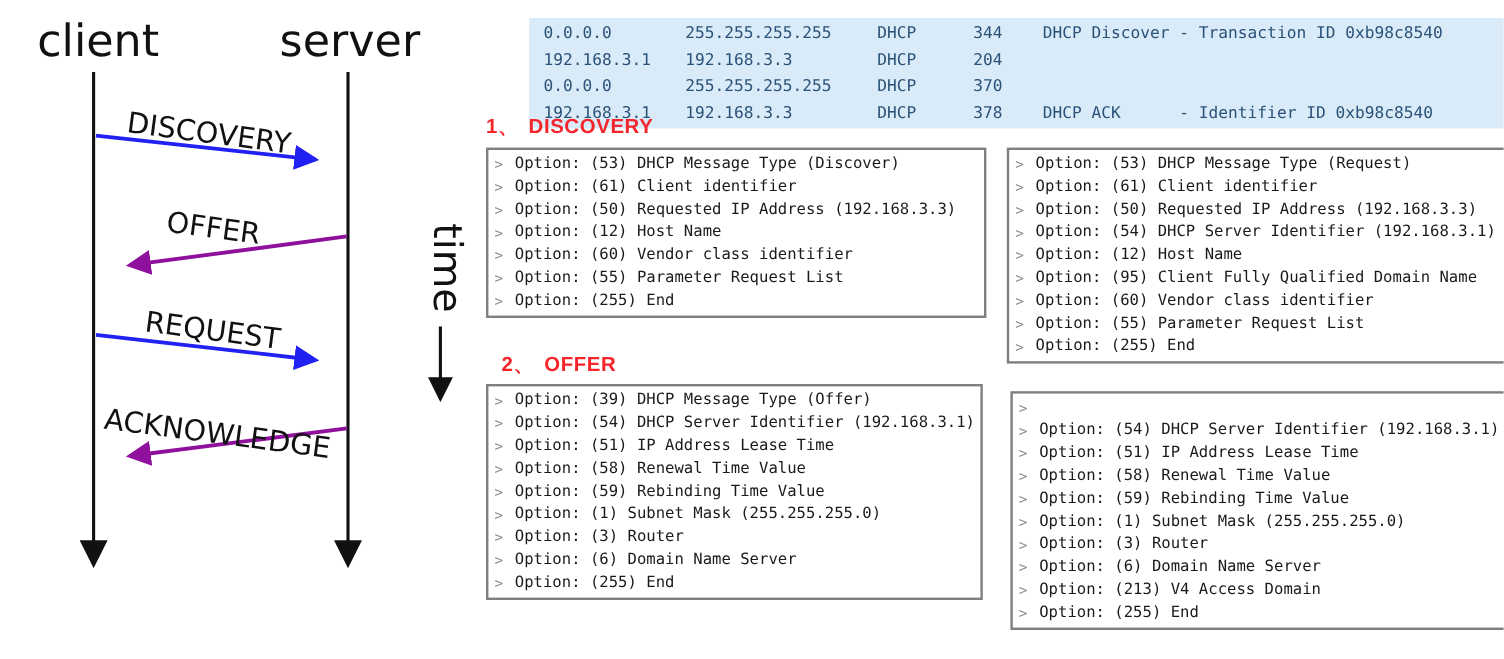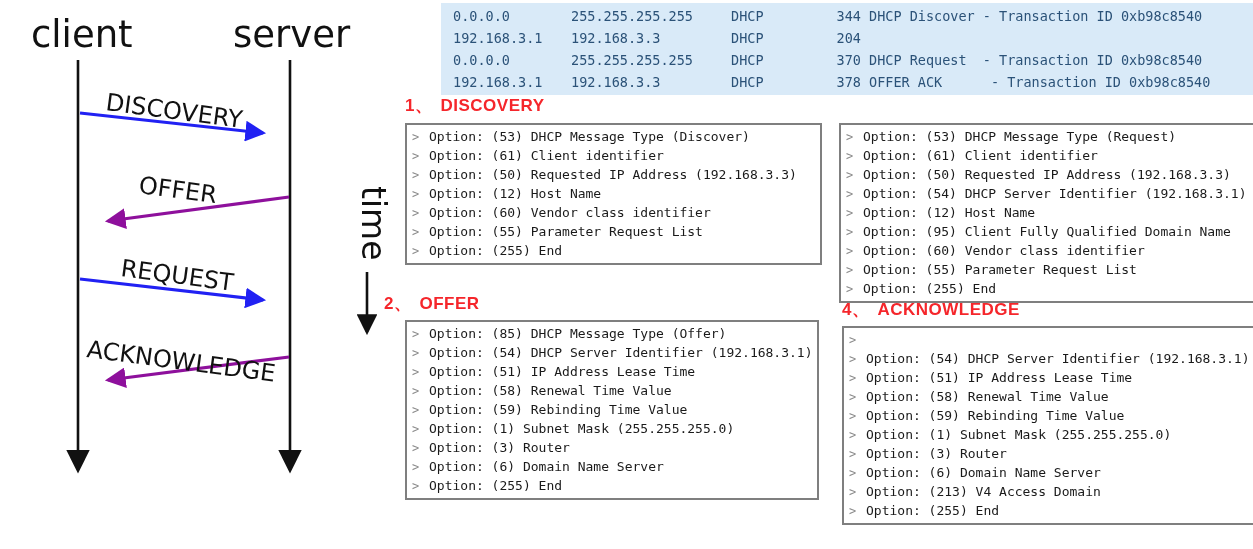--- a/index.html
+++ b/index.html
@@ -3,32 +3,32 @@
 <meta charset="utf-8">
 <style>
   html,body{margin:0;padding:0;background:#fff;}
   #stage{
     position:relative;width:1253px;height:549px;background:#fff;overflow:hidden;
     font-family:"Liberation Sans",sans-serif;
     margin-left:28px;
   }
   
   .packet-table{
-    position:absolute;left:413px;top:3px;width:813px;
+    position:absolute;left:413px;top:15px;width:813px;
     background:#d9eaf8;padding:2px 0;
   }
   .pkt-row{
     display:flex;align-items:center;height:22px;
     font-family:"DejaVu Sans Mono","Liberation Mono",monospace;
     font-size:13.5px;color:#2b5278;white-space:pre;
   }
   .pkt-row .col-source{width:118px;padding-left:12px;flex:none;}
   .pkt-row .col-destination{width:160px;flex:none;}
   .pkt-row .col-protocol{width:80px;flex:none;}
-  .pkt-row .col-length{width:50px;flex:none;text-align:right;}
+  .pkt-row .col-length{width:50px;flex:none;}
   .pkt-row .col-info{margin-left:8px;flex:1;}
   
   .panel-heading{
     position:absolute;height:28px;line-height:28px;
     font-size:17px;font-weight:bold;letter-spacing:.5px;
     color:#f5262b;white-space:nowrap;
   }
   .panel-heading .hnum{margin-right:8px;}
   
   .opt-panel{
@@ -90,45 +90,42 @@
     <line x1="261" y1="357" x2="80" y2="380" stroke-width="3.2" marker-end="url(#ahPurple)" stroke="#8e109c"></line>
     <text class="msg-label" x="58" y="357" transform="rotate(7.5 58 357)">ACKNOWLEDGE</text>
 
     <text class="time-label" x="334" y="186" transform="rotate(90 334 186)">time</text>
     <line x1="339" y1="272" x2="339" y2="332" stroke="#111" stroke-width="2.6" marker-end="url(#ahBlack)"></line>
   </svg>
 
   <div class="packet-table">
       <div class="pkt-row"><span class="col-source">0.0.0.0</span><span class="col-destination">255.255.255.255</span><span class="col-protocol">DHCP</span><span class="col-length">344</span><span class="col-info">DHCP Discover - Transaction ID 0xb98c8540</span></div>
       <div class="pkt-row"><span class="col-source">192.168.3.1</span><span class="col-destination">192.168.3.3</span><span class="col-protocol">DHCP</span><span class="col-length">204</span></div>
-      <div class="pkt-row"><span class="col-source">0.0.0.0</span><span class="col-destination">255.255.255.255</span><span class="col-protocol">DHCP</span><span class="col-length">370</span><span class="col-info">DHCP Request  - Transaction ID 0xb98c8540</span></div>
-      <div class="pkt-row"><span class="col-source">192.168.3.1</span><span class="col-destination">192.168.3.3</span><span class="col-protocol">DHCP</span><span class="col-length">378</span><span class="col-info">OFFER ACK      - Transaction ID 0xb98c8540</span></div>
+      <div class="pkt-row"><span class="col-source">0.0.0.0</span><span class="col-destination">255.255.255.255</span><span class="col-protocol">DHCP</span><span class="col-length">370</span></div>
+      <div class="pkt-row"><span class="col-source">192.168.3.1</span><span class="col-destination">192.168.3.3</span><span class="col-protocol">DHCP</span><span class="col-length">378</span><span class="col-info">DHCP ACK      - Identifier ID 0xb98c8540</span></div>
     </div>
 
   <div class="panel-heading" style="left:377px;top:92px">
     <span class="hnum">1、</span><span>DISCOVERY</span>
   </div>
-  <div class="panel-heading" style="left:356px;top:290px">
+  <div class="panel-heading" style="left:390px;top:290px">
     <span class="hnum">2、</span><span>OFFER</span>
-  </div>
-  <div class="panel-heading" style="left:814px;top:296px">
-    <span class="hnum">4、</span><span>ACKNOWLEDGE</span>
   </div>
 
   <div class="opt-panel" style="left:377px;top:123px;width:417px">
       <div class="opt-row"><span class="chev">&gt;</span><span class="opt-text">Option: (53) DHCP Message Type (Discover)</span></div>
       <div class="opt-row"><span class="chev">&gt;</span><span class="opt-text">Option: (61) Client identifier</span></div>
       <div class="opt-row"><span class="chev">&gt;</span><span class="opt-text">Option: (50) Requested IP Address (192.168.3.3)</span></div>
       <div class="opt-row"><span class="chev">&gt;</span><span class="opt-text">Option: (12) Host Name</span></div>
       <div class="opt-row"><span class="chev">&gt;</span><span class="opt-text">Option: (60) Vendor class identifier</span></div>
       <div class="opt-row"><span class="chev">&gt;</span><span class="opt-text">Option: (55) Parameter Request List</span></div>
       <div class="opt-row"><span class="chev">&gt;</span><span class="opt-text">Option: (255) End</span></div>
     </div>
   <div class="opt-panel" style="left:377px;top:320px;width:414px">
-      <div class="opt-row"><span class="chev">&gt;</span><span class="opt-text">Option: (85) DHCP Message Type (Offer)</span></div>
+      <div class="opt-row"><span class="chev">&gt;</span><span class="opt-text">Option: (39) DHCP Message Type (Offer)</span></div>
       <div class="opt-row"><span class="chev">&gt;</span><span class="opt-text">Option: (54) DHCP Server Identifier (192.168.3.1)</span></div>
       <div class="opt-row"><span class="chev">&gt;</span><span class="opt-text">Option: (51) IP Address Lease Time</span></div>
       <div class="opt-row"><span class="chev">&gt;</span><span class="opt-text">Option: (58) Renewal Time Value</span></div>
       <div class="opt-row"><span class="chev">&gt;</span><span class="opt-text">Option: (59) Rebinding Time Value</span></div>
       <div class="opt-row"><span class="chev">&gt;</span><span class="opt-text">Option: (1) Subnet Mask (255.255.255.0)</span></div>
       <div class="opt-row"><span class="chev">&gt;</span><span class="opt-text">Option: (3) Router</span></div>
       <div class="opt-row"><span class="chev">&gt;</span><span class="opt-text">Option: (6) Domain Name Server</span></div>
       <div class="opt-row"><span class="chev">&gt;</span><span class="opt-text">Option: (255) End</span></div>
     </div>
   <div class="opt-panel" style="left:811px;top:123px;width:434px">

